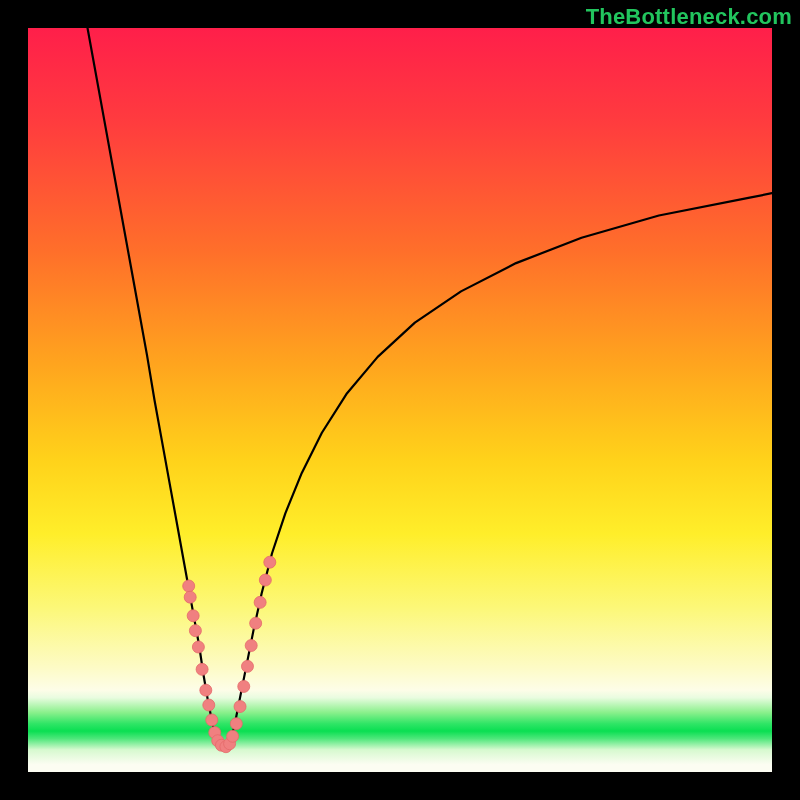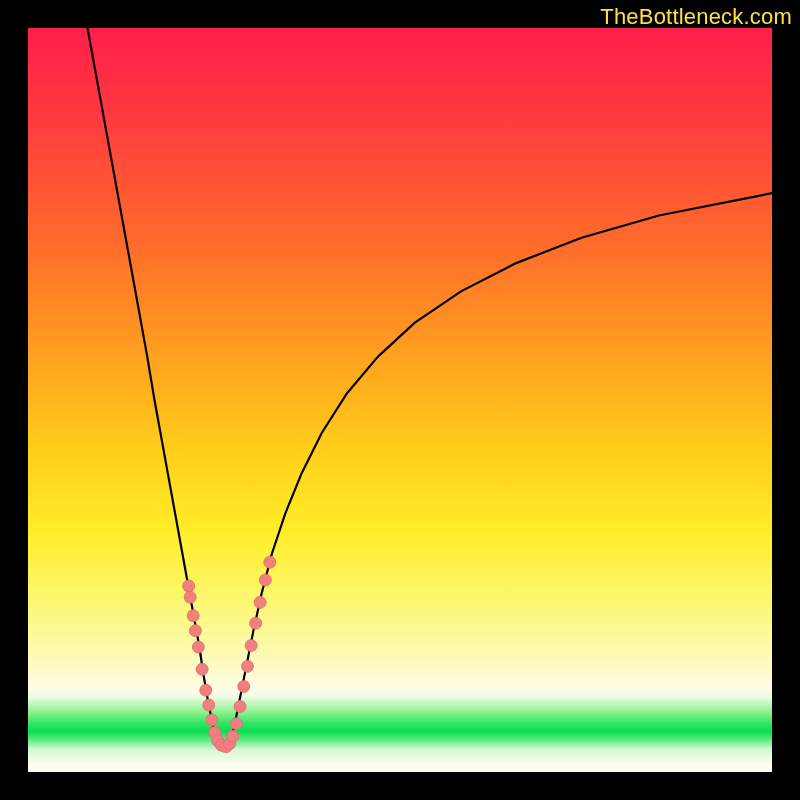--- a/index.html
+++ b/index.html
@@ -46,23 +46,23 @@
       #4de77a 95.5%,
       #d6f9cf 97%,
       #fcfdf2 99%,
       #fcfdf2 100%
     );
   }
   .watermark {
     position: absolute;
     top: 4px;
     right: 8px;
-    color: #fde047;
+    color: #22c55e;
     font-size: 22px;
-    font-weight: 400;
+    font-weight: 700;
     letter-spacing: 0.2px;
     user-select: none;
   }
   svg.curves {
     position: absolute;
     inset: 0;
     width: 100%;
     height: 100%;
   }
 </style>

